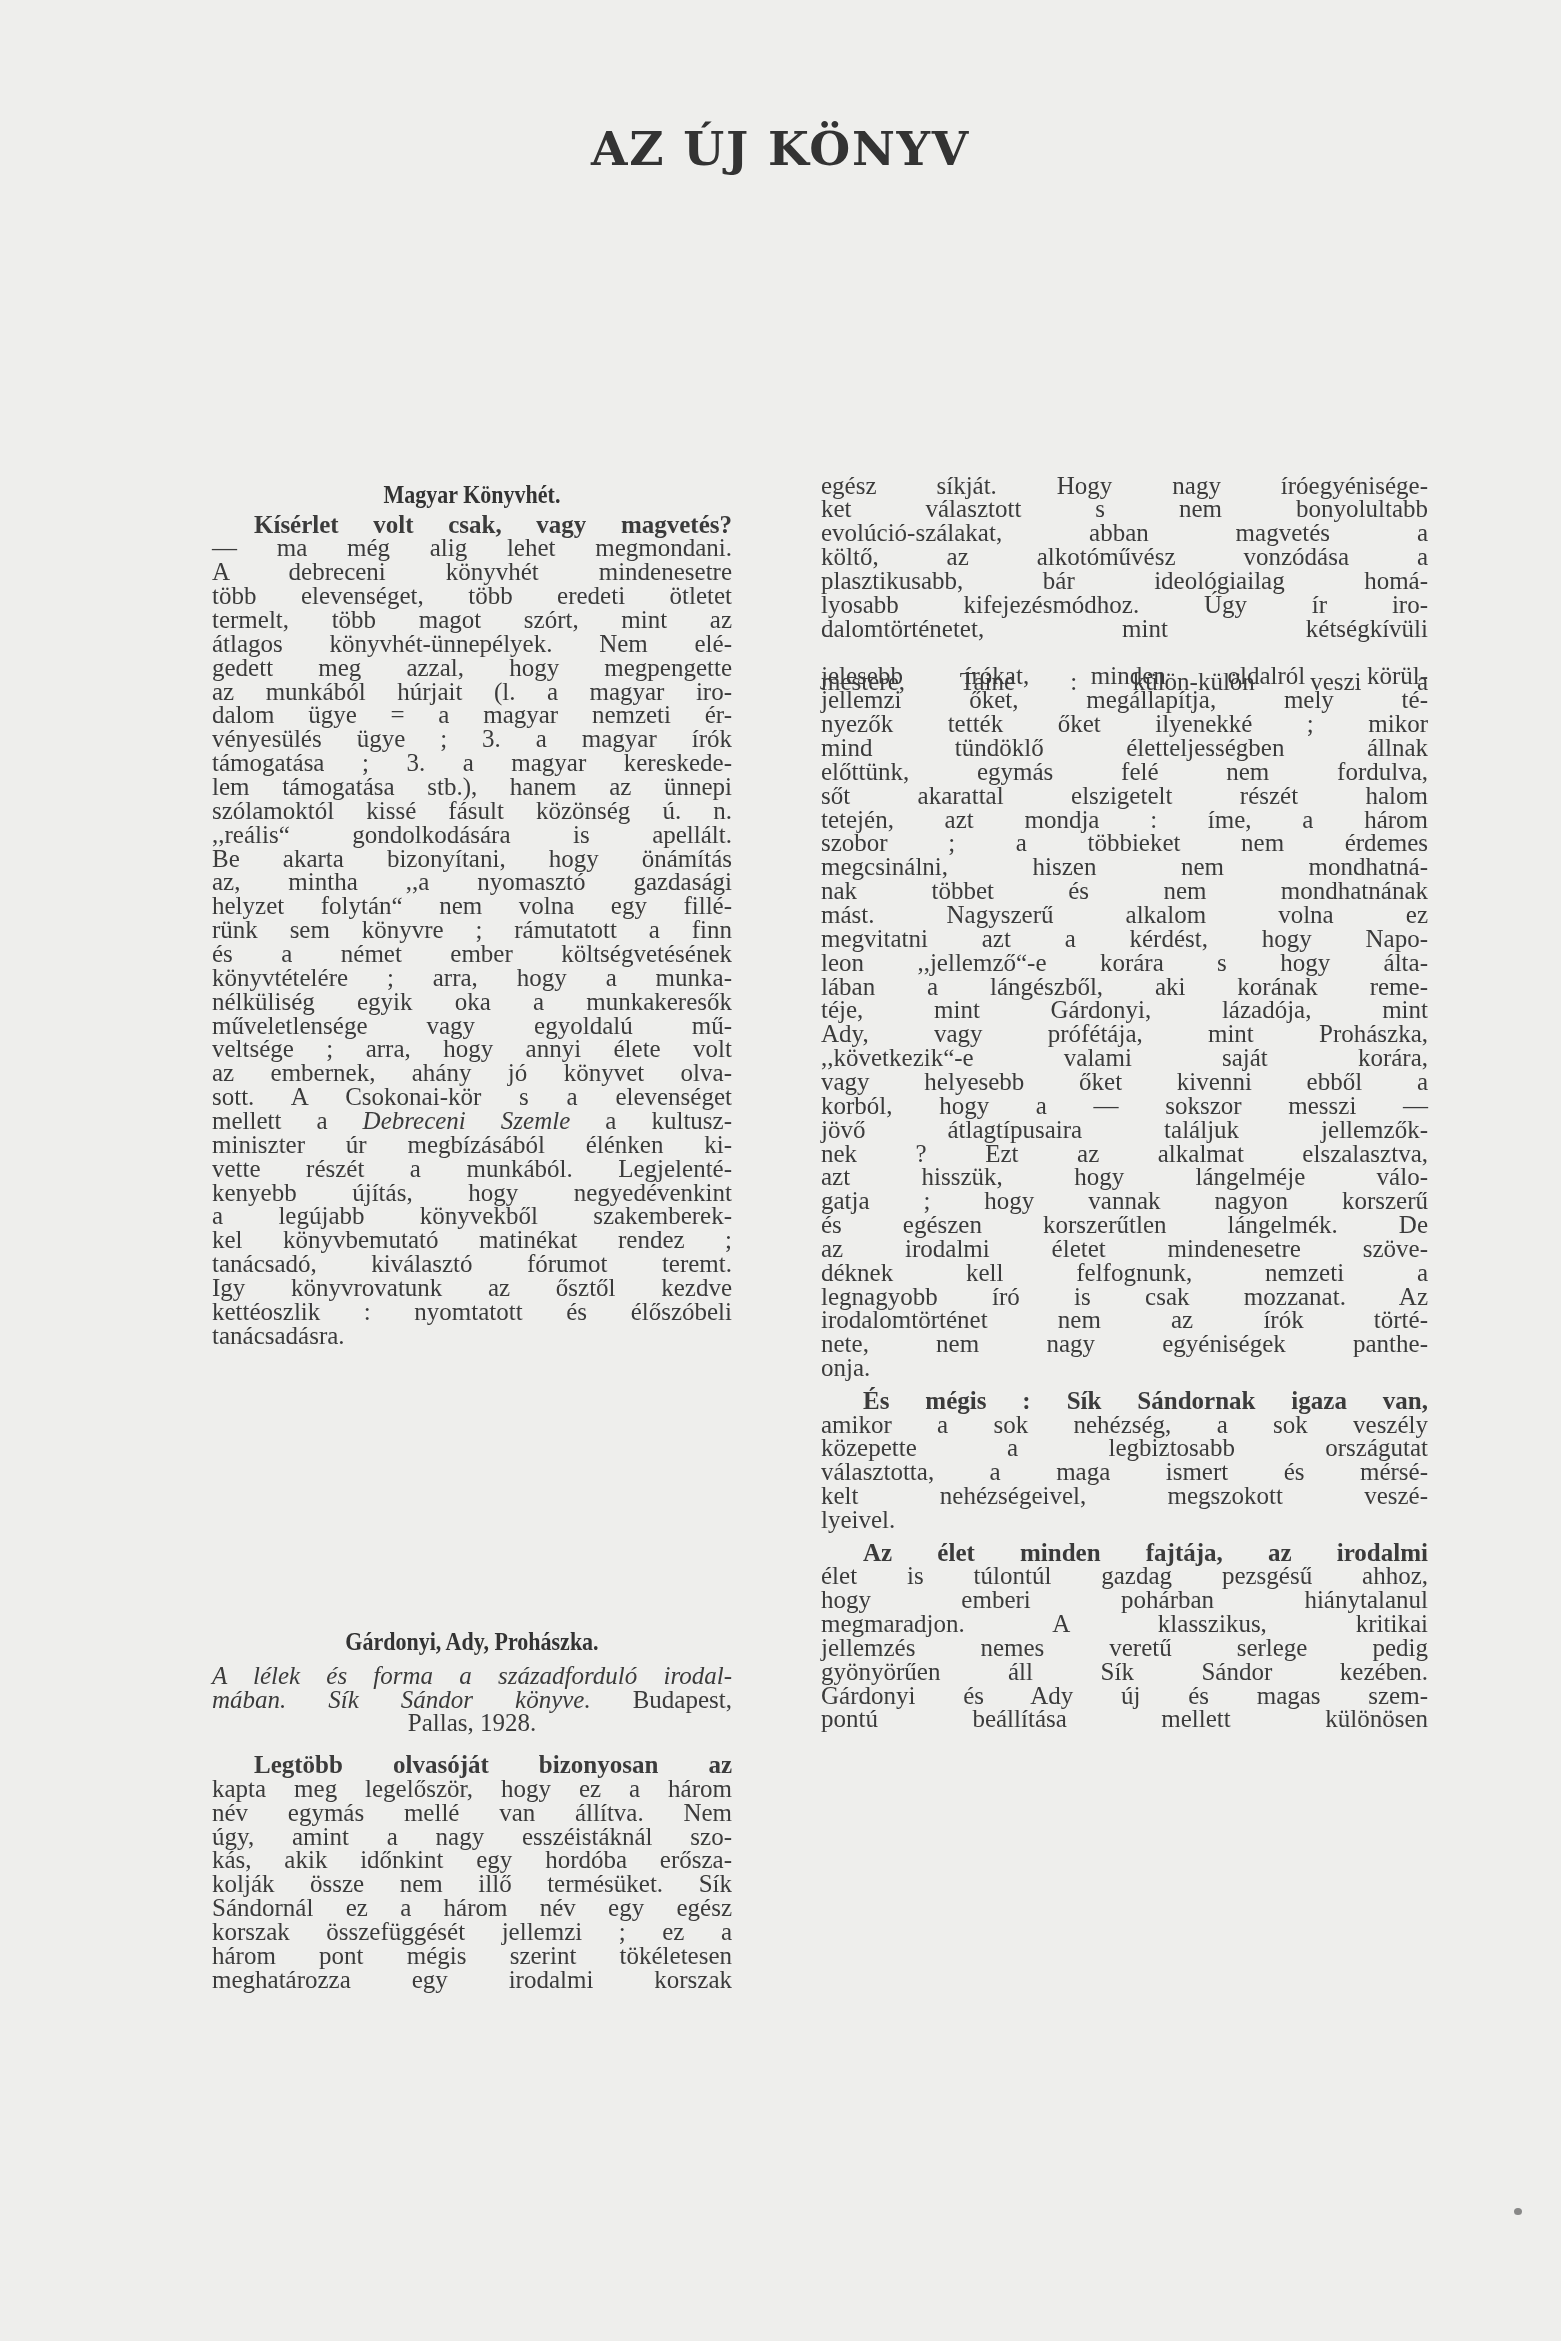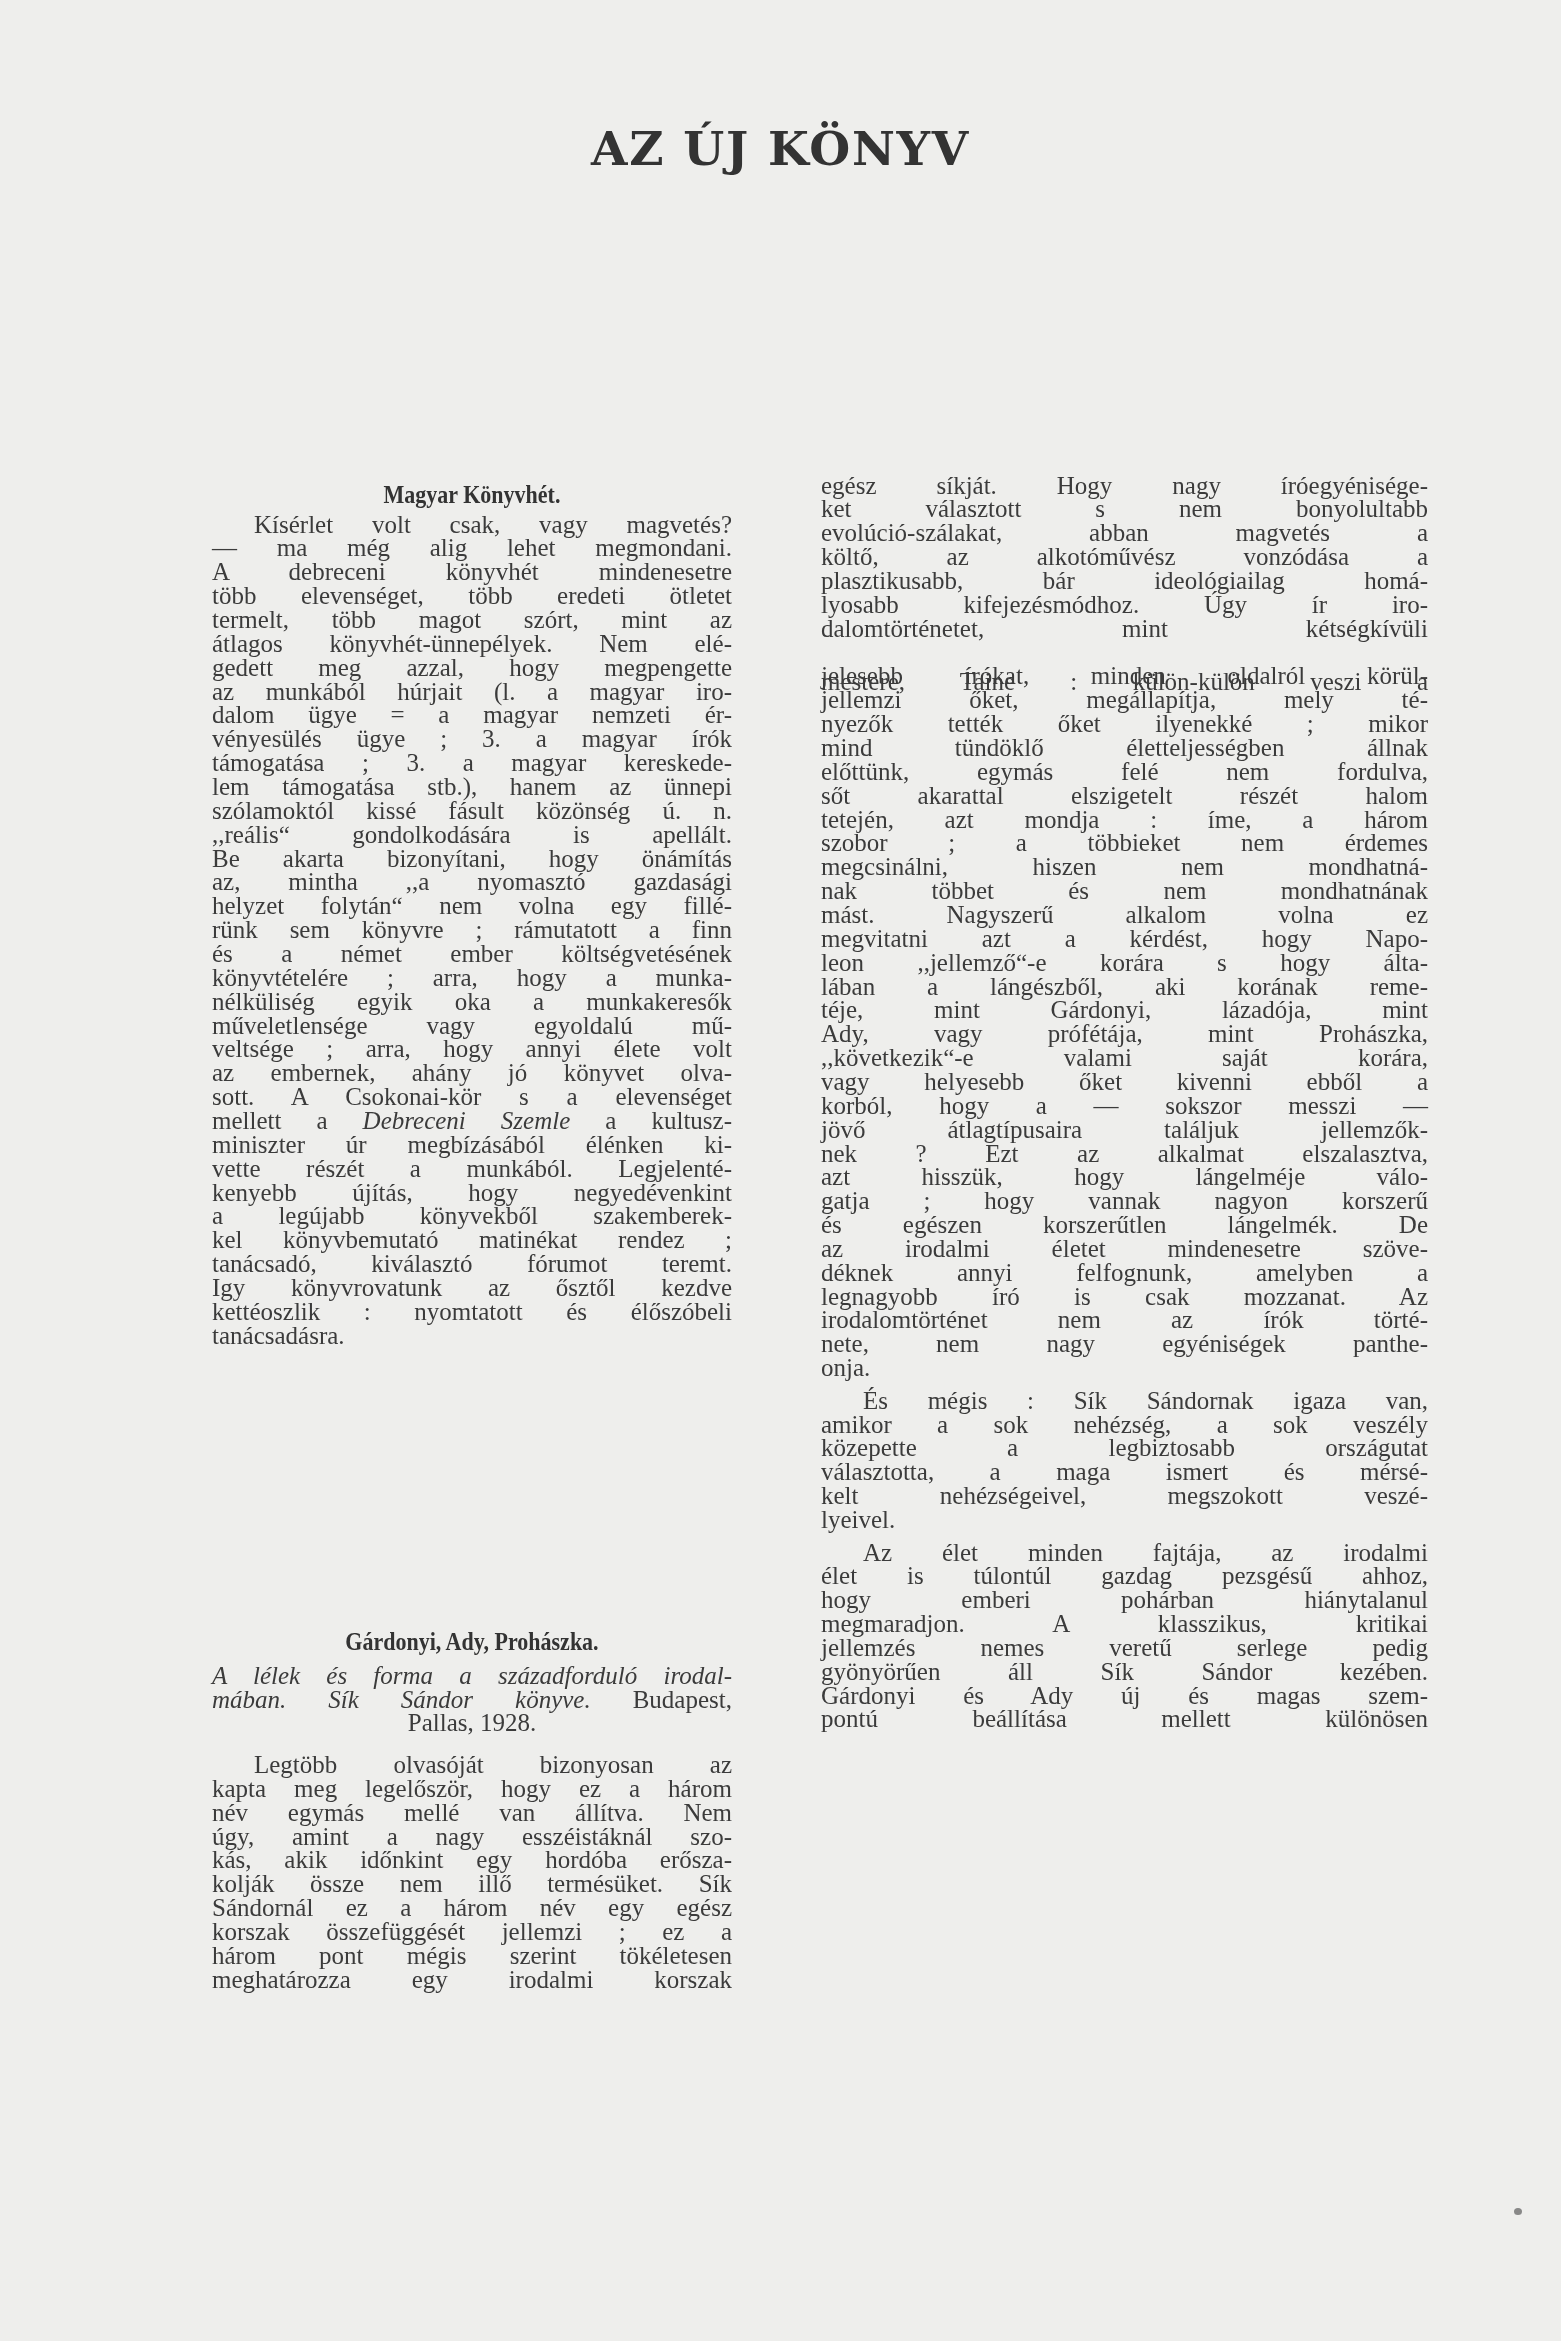--- a/index.html
+++ b/index.html
@@ -55,20 +55,21 @@
     .line.last {
       text-align-last: left;
     }
     .line.center {
       text-align: center;
       text-align-last: center;
     }
     .line.indent {
       padding-left: 42px;
       box-sizing: border-box;
+      font-weight: bold;
     }
     .heading {
       position: absolute;
       left: 0;
       width: 100%;
       text-align: center;
       font-family: "Liberation Serif", serif;
       font-weight: bold;
       font-size: 25px;
       line-height: 26px;
@@ -172,21 +173,21 @@
   <div class="line" style="top:1022px">Ady, vagy prófétája, mint Prohászka,</div>
   <div class="line" style="top:1046px">,,következik“-e valami saját korára,</div>
   <div class="line" style="top:1070px">vagy helyesebb őket kivenni ebből a</div>
   <div class="line" style="top:1094px">korból, hogy a — sokszor messzi —</div>
   <div class="line" style="top:1118px">jövő átlagtípusaira találjuk jellemzők-</div>
   <div class="line" style="top:1142px">nek ? Ezt az alkalmat elszalasztva,</div>
   <div class="line" style="top:1165px">azt hisszük, hogy lángelméje válo-</div>
   <div class="line" style="top:1189px">gatja ; hogy vannak nagyon korszerű</div>
   <div class="line" style="top:1213px">és egészen korszerűtlen lángelmék. De</div>
   <div class="line" style="top:1237px">az irodalmi életet mindenesetre szöve-</div>
-  <div class="line" style="top:1261px">déknek annyi felfognunk, amelyben a</div>
+  <div class="line" style="top:1261px">déknek kell felfognunk, nemzeti a</div>
   <div class="line" style="top:1285px">legnagyobb író is csak mozzanat. Az</div>
   <div class="line" style="top:1308px">irodalomtörténet nem az írók törté-</div>
   <div class="line" style="top:1332px">nete, nem nagy egyéniségek panthe-</div>
   <div class="line last" style="top:1356px">onja.</div>
 
   <div class="line indent" style="top:1389px">És mégis : Sík Sándornak igaza van,</div>
   <div class="line" style="top:1413px">amikor a sok nehézség, a sok veszély</div>
   <div class="line" style="top:1436px">közepette a legbiztosabb országutat</div>
   <div class="line" style="top:1460px">választotta, a maga ismert és mérsé-</div>
   <div class="line" style="top:1484px">kelt nehézségeivel, megszokott veszé-</div>

